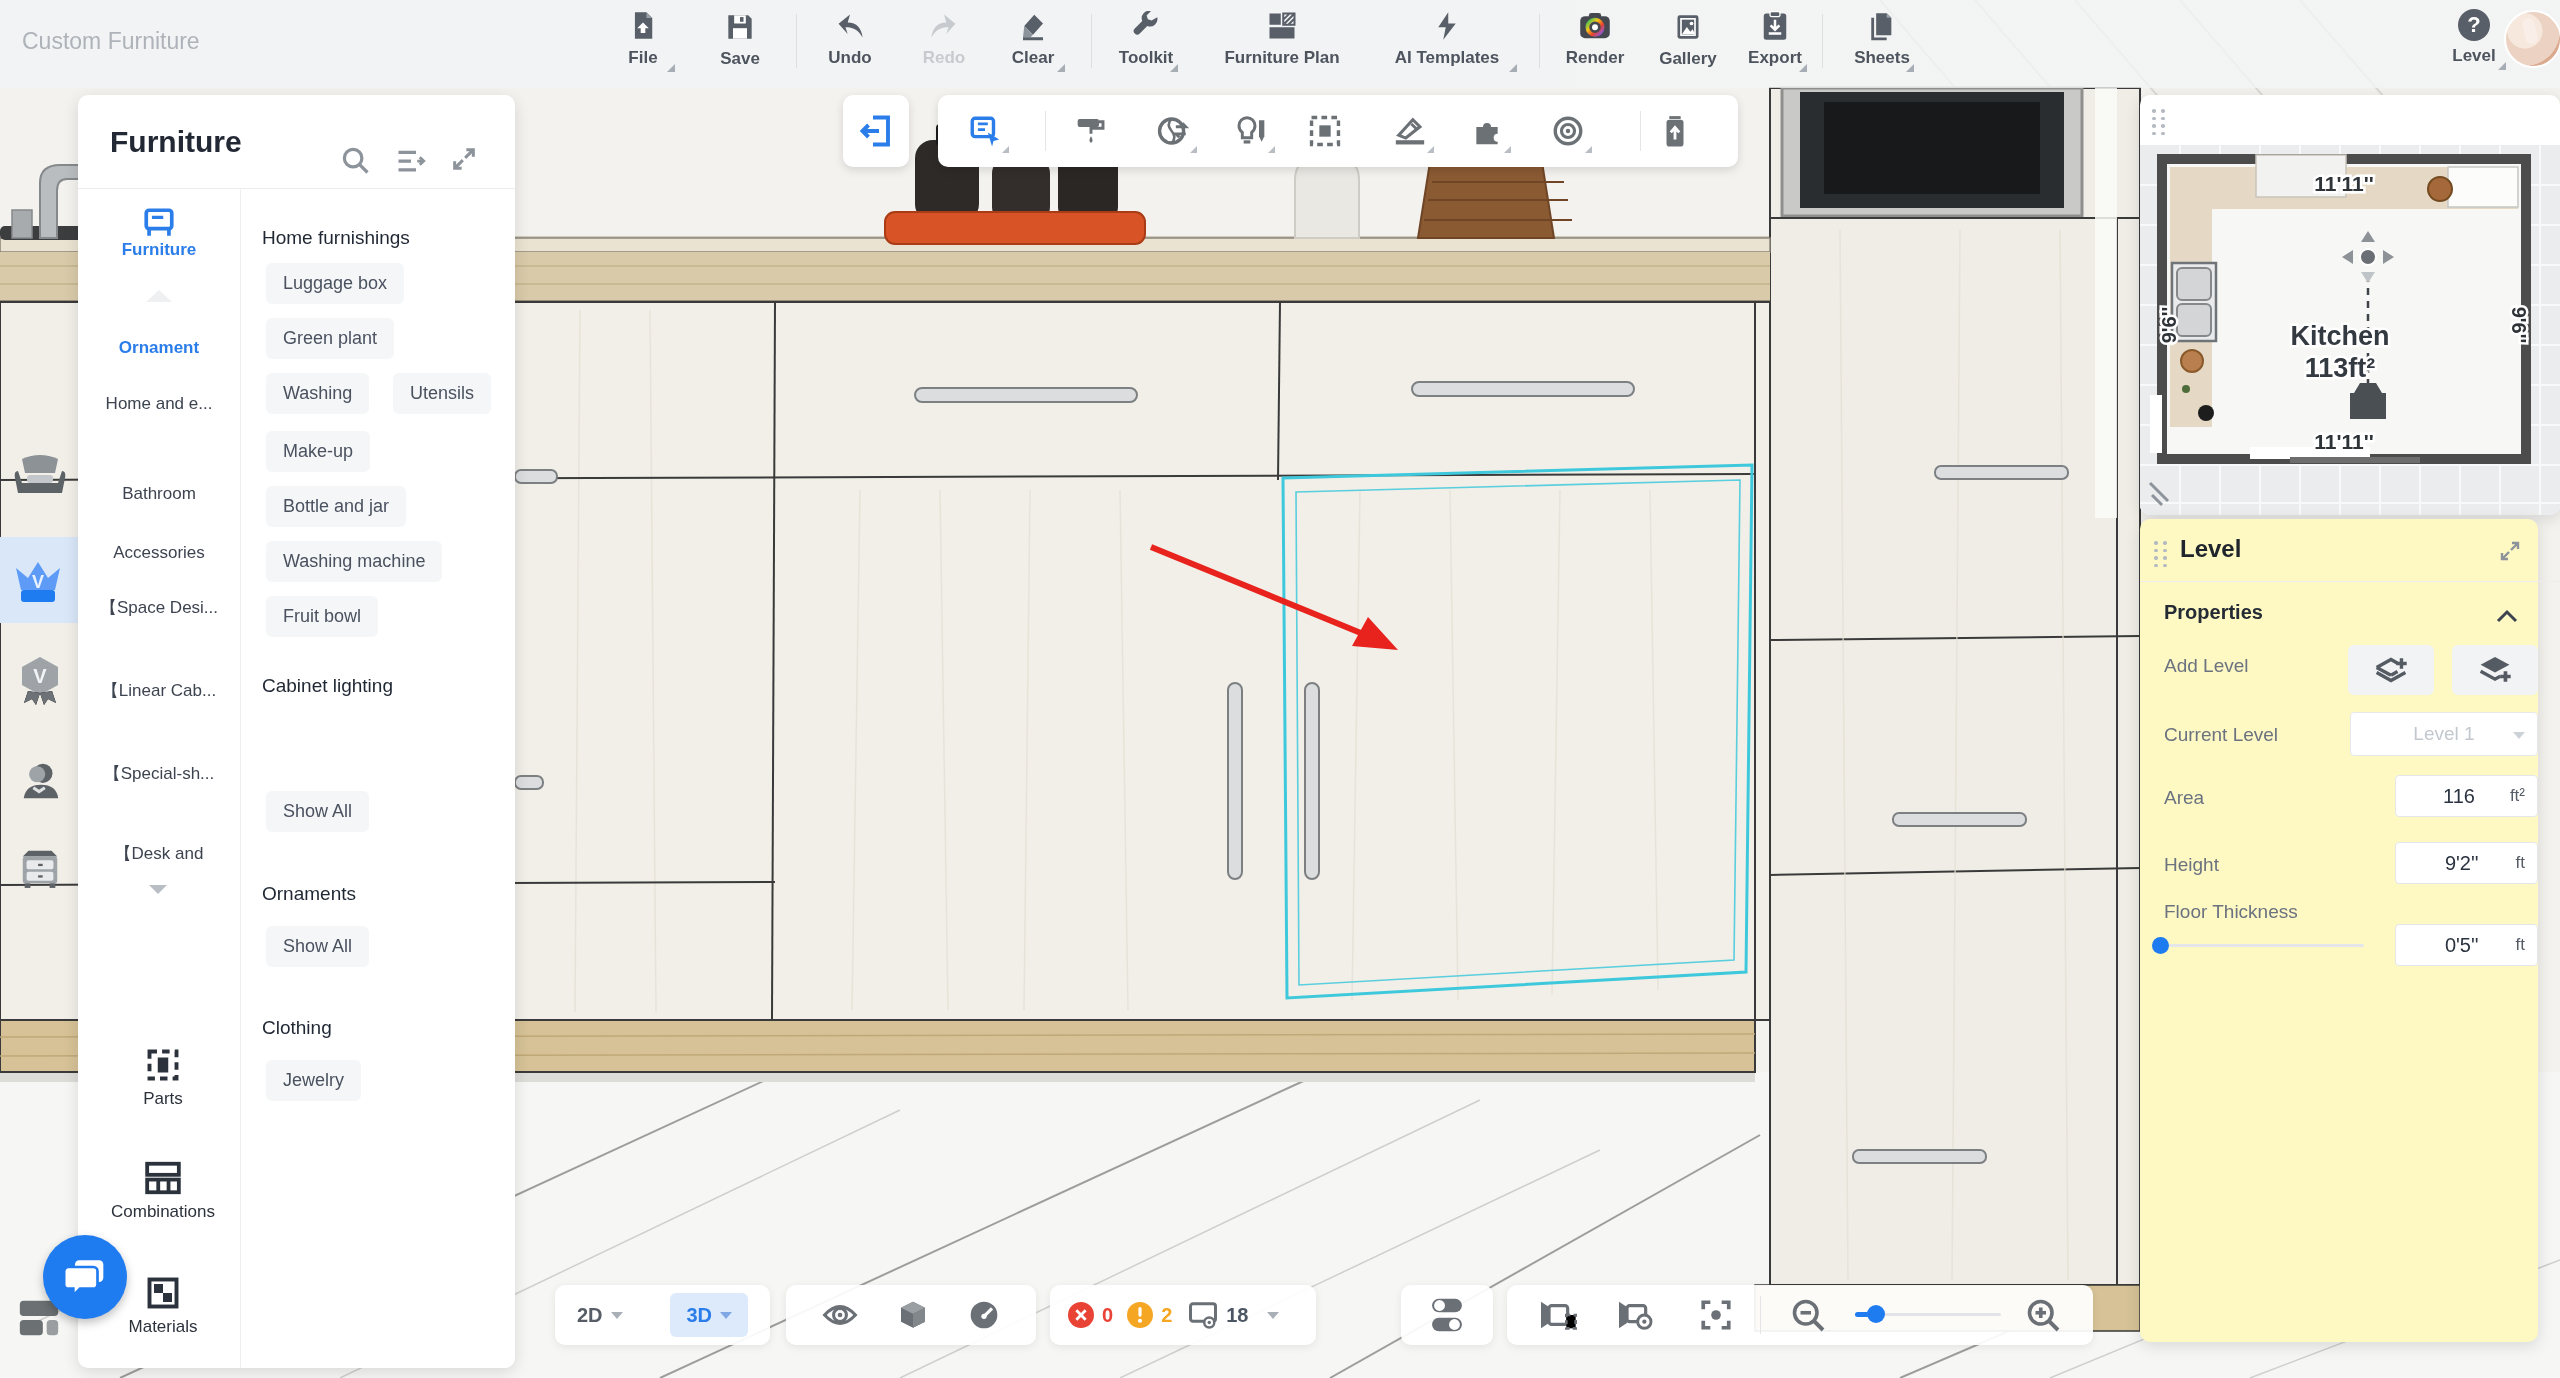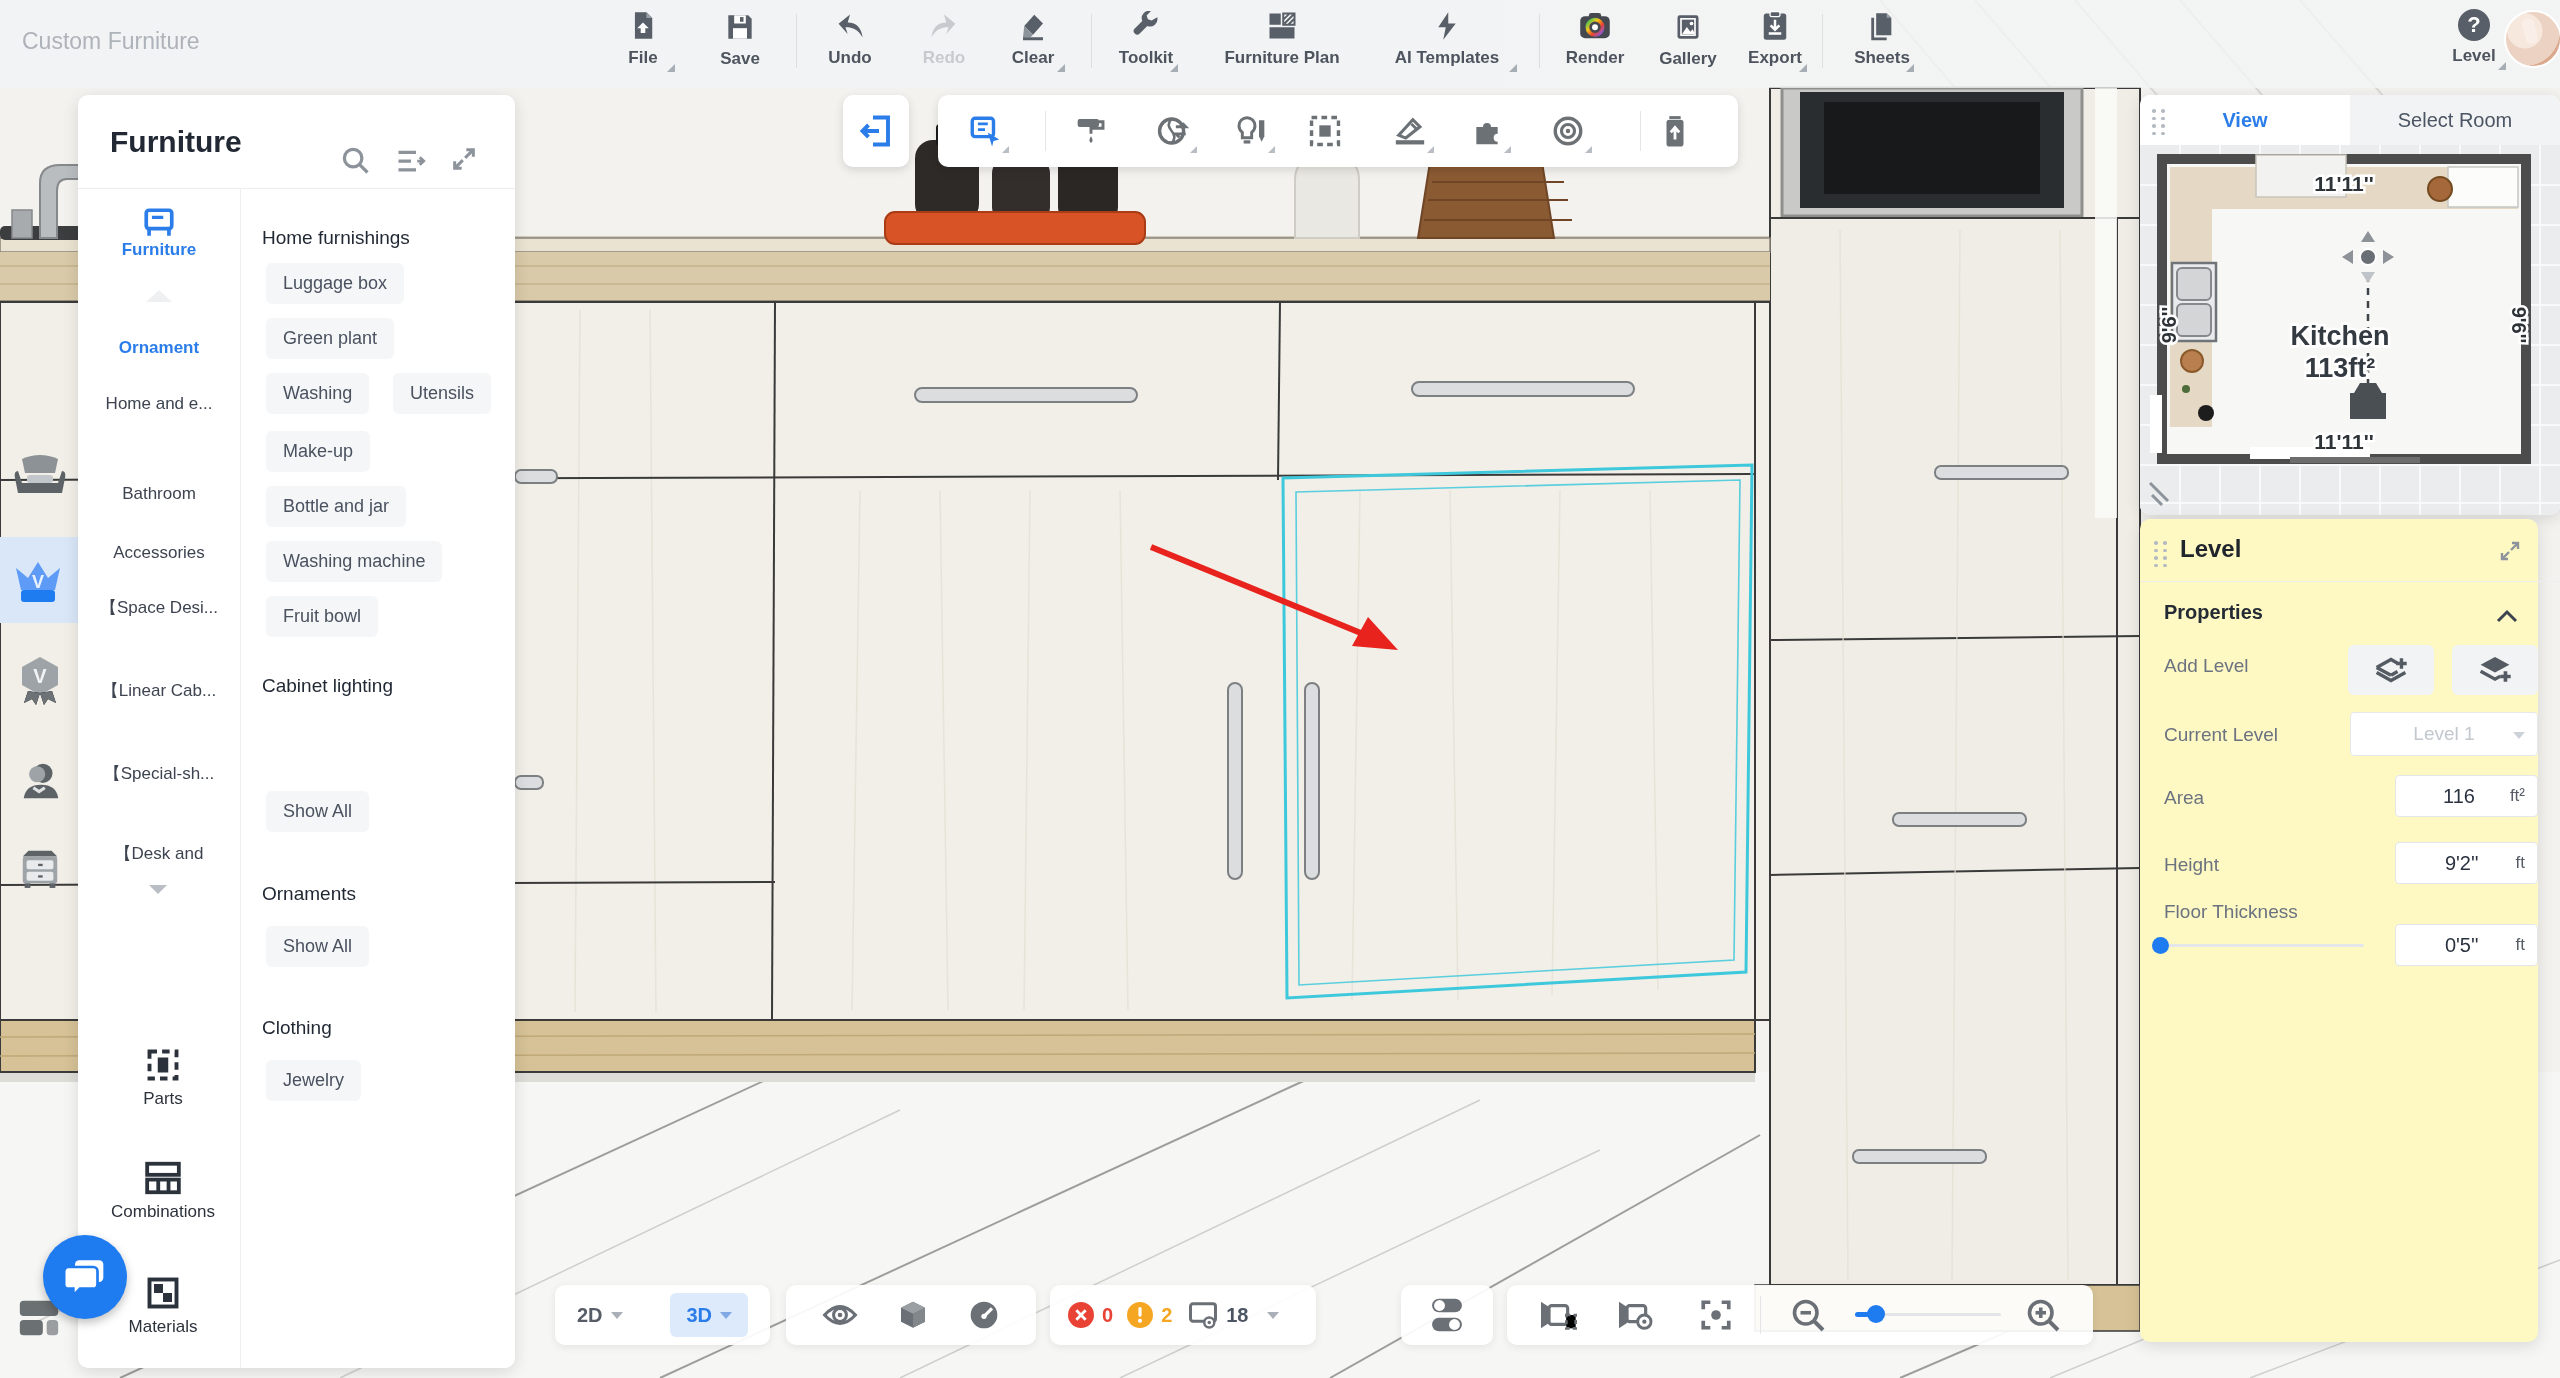--- a/index.html
+++ b/index.html
@@ -600,24 +600,20 @@
     </svg>
 </div>
 <div class="abs" id="chat-fab">
   <svg width="44" height="40" viewBox="0 0 26 24">
     <rect x="7" y="2" width="17" height="13" rx="2.5" fill="#fff"></rect>
     <path d="M3 6 h15 a2.5 2.5 0 0 1 2.5 2.5 v8 a2.5 2.5 0 0 1 -2.5 2.5 h-8 l-4 4 v-4 h-3 a2.5 2.5 0 0 1 -2.5 -2.5 v-8 A2.5 2.5 0 0 1 3 6" fill="#fff" stroke="#1f7cf0" stroke-width="1.6"></path>
   </svg>
 </div>
 
 <div class="abs" id="view-panel">
-  <div id="view-tabs">
-    <div class="vtab" id="tab-view">View</div>
-    <div class="vtab" id="tab-select-room">Select Room</div>
-  </div>
   <div class="drag-dots" style="left:12px;top:14px">
     <i></i>
       <i></i>
       <i></i>
       <i></i>
       <i></i>
       <i></i>
       <i></i>
       <i></i>
   </div>

